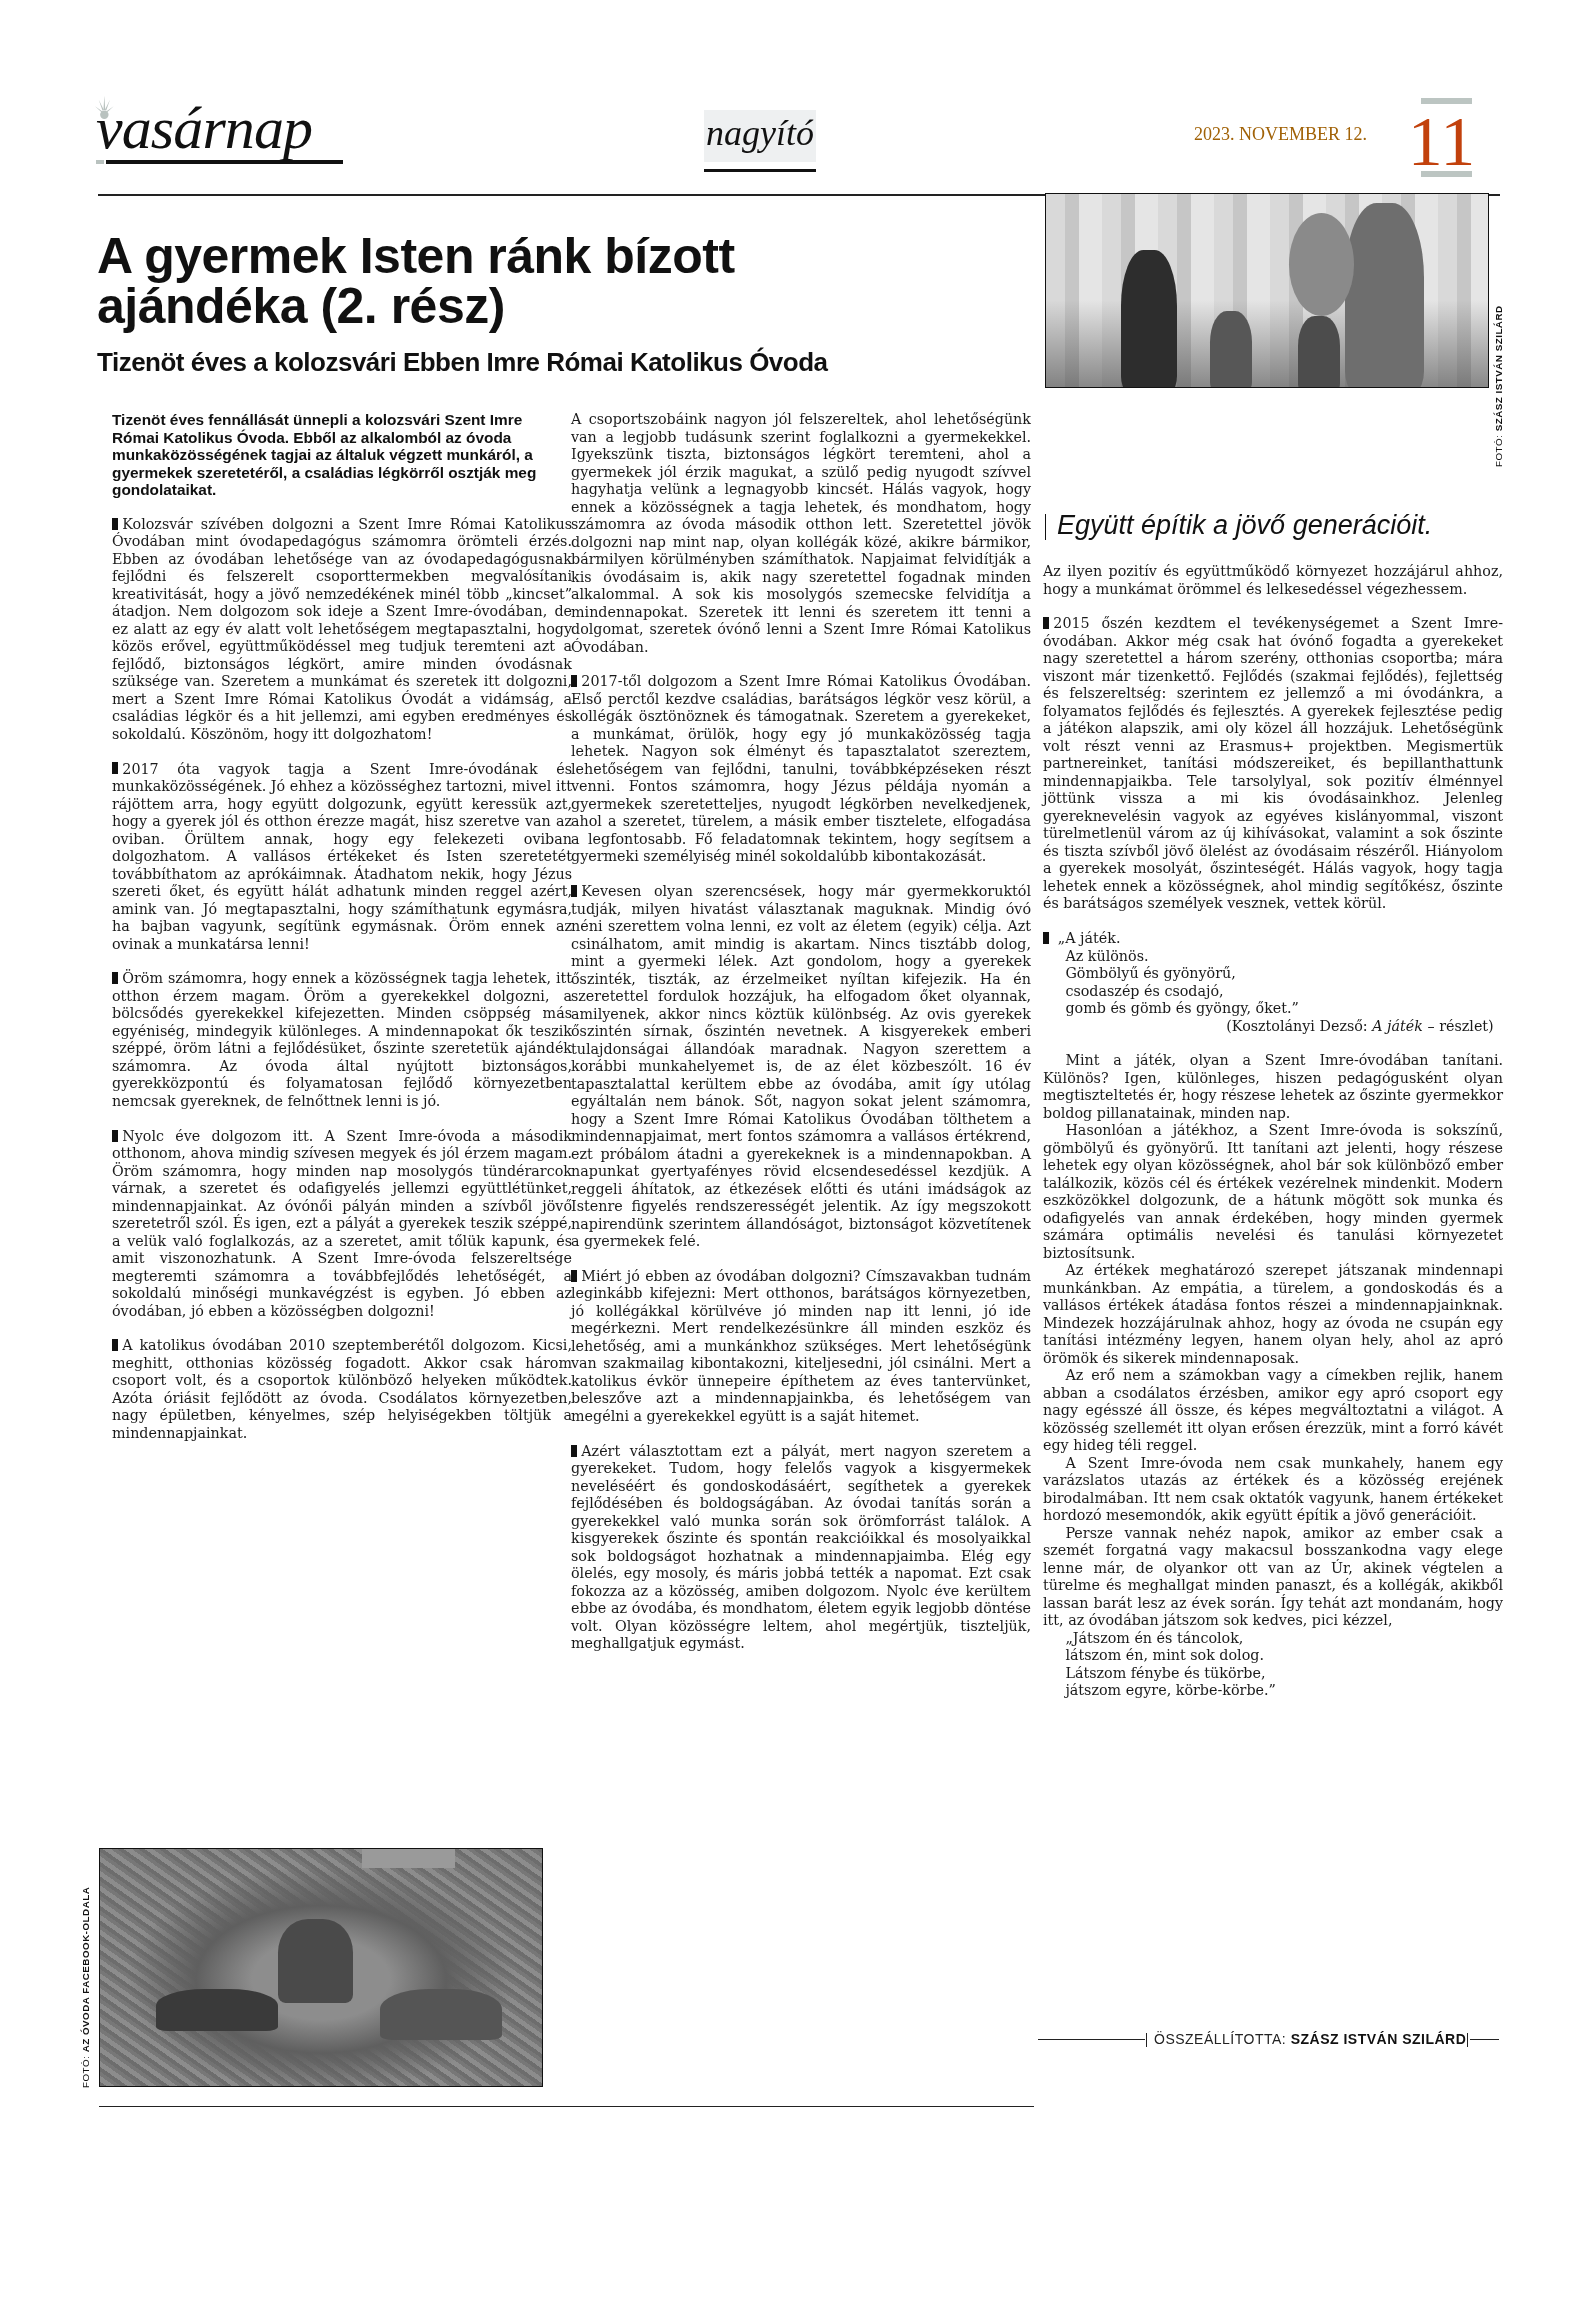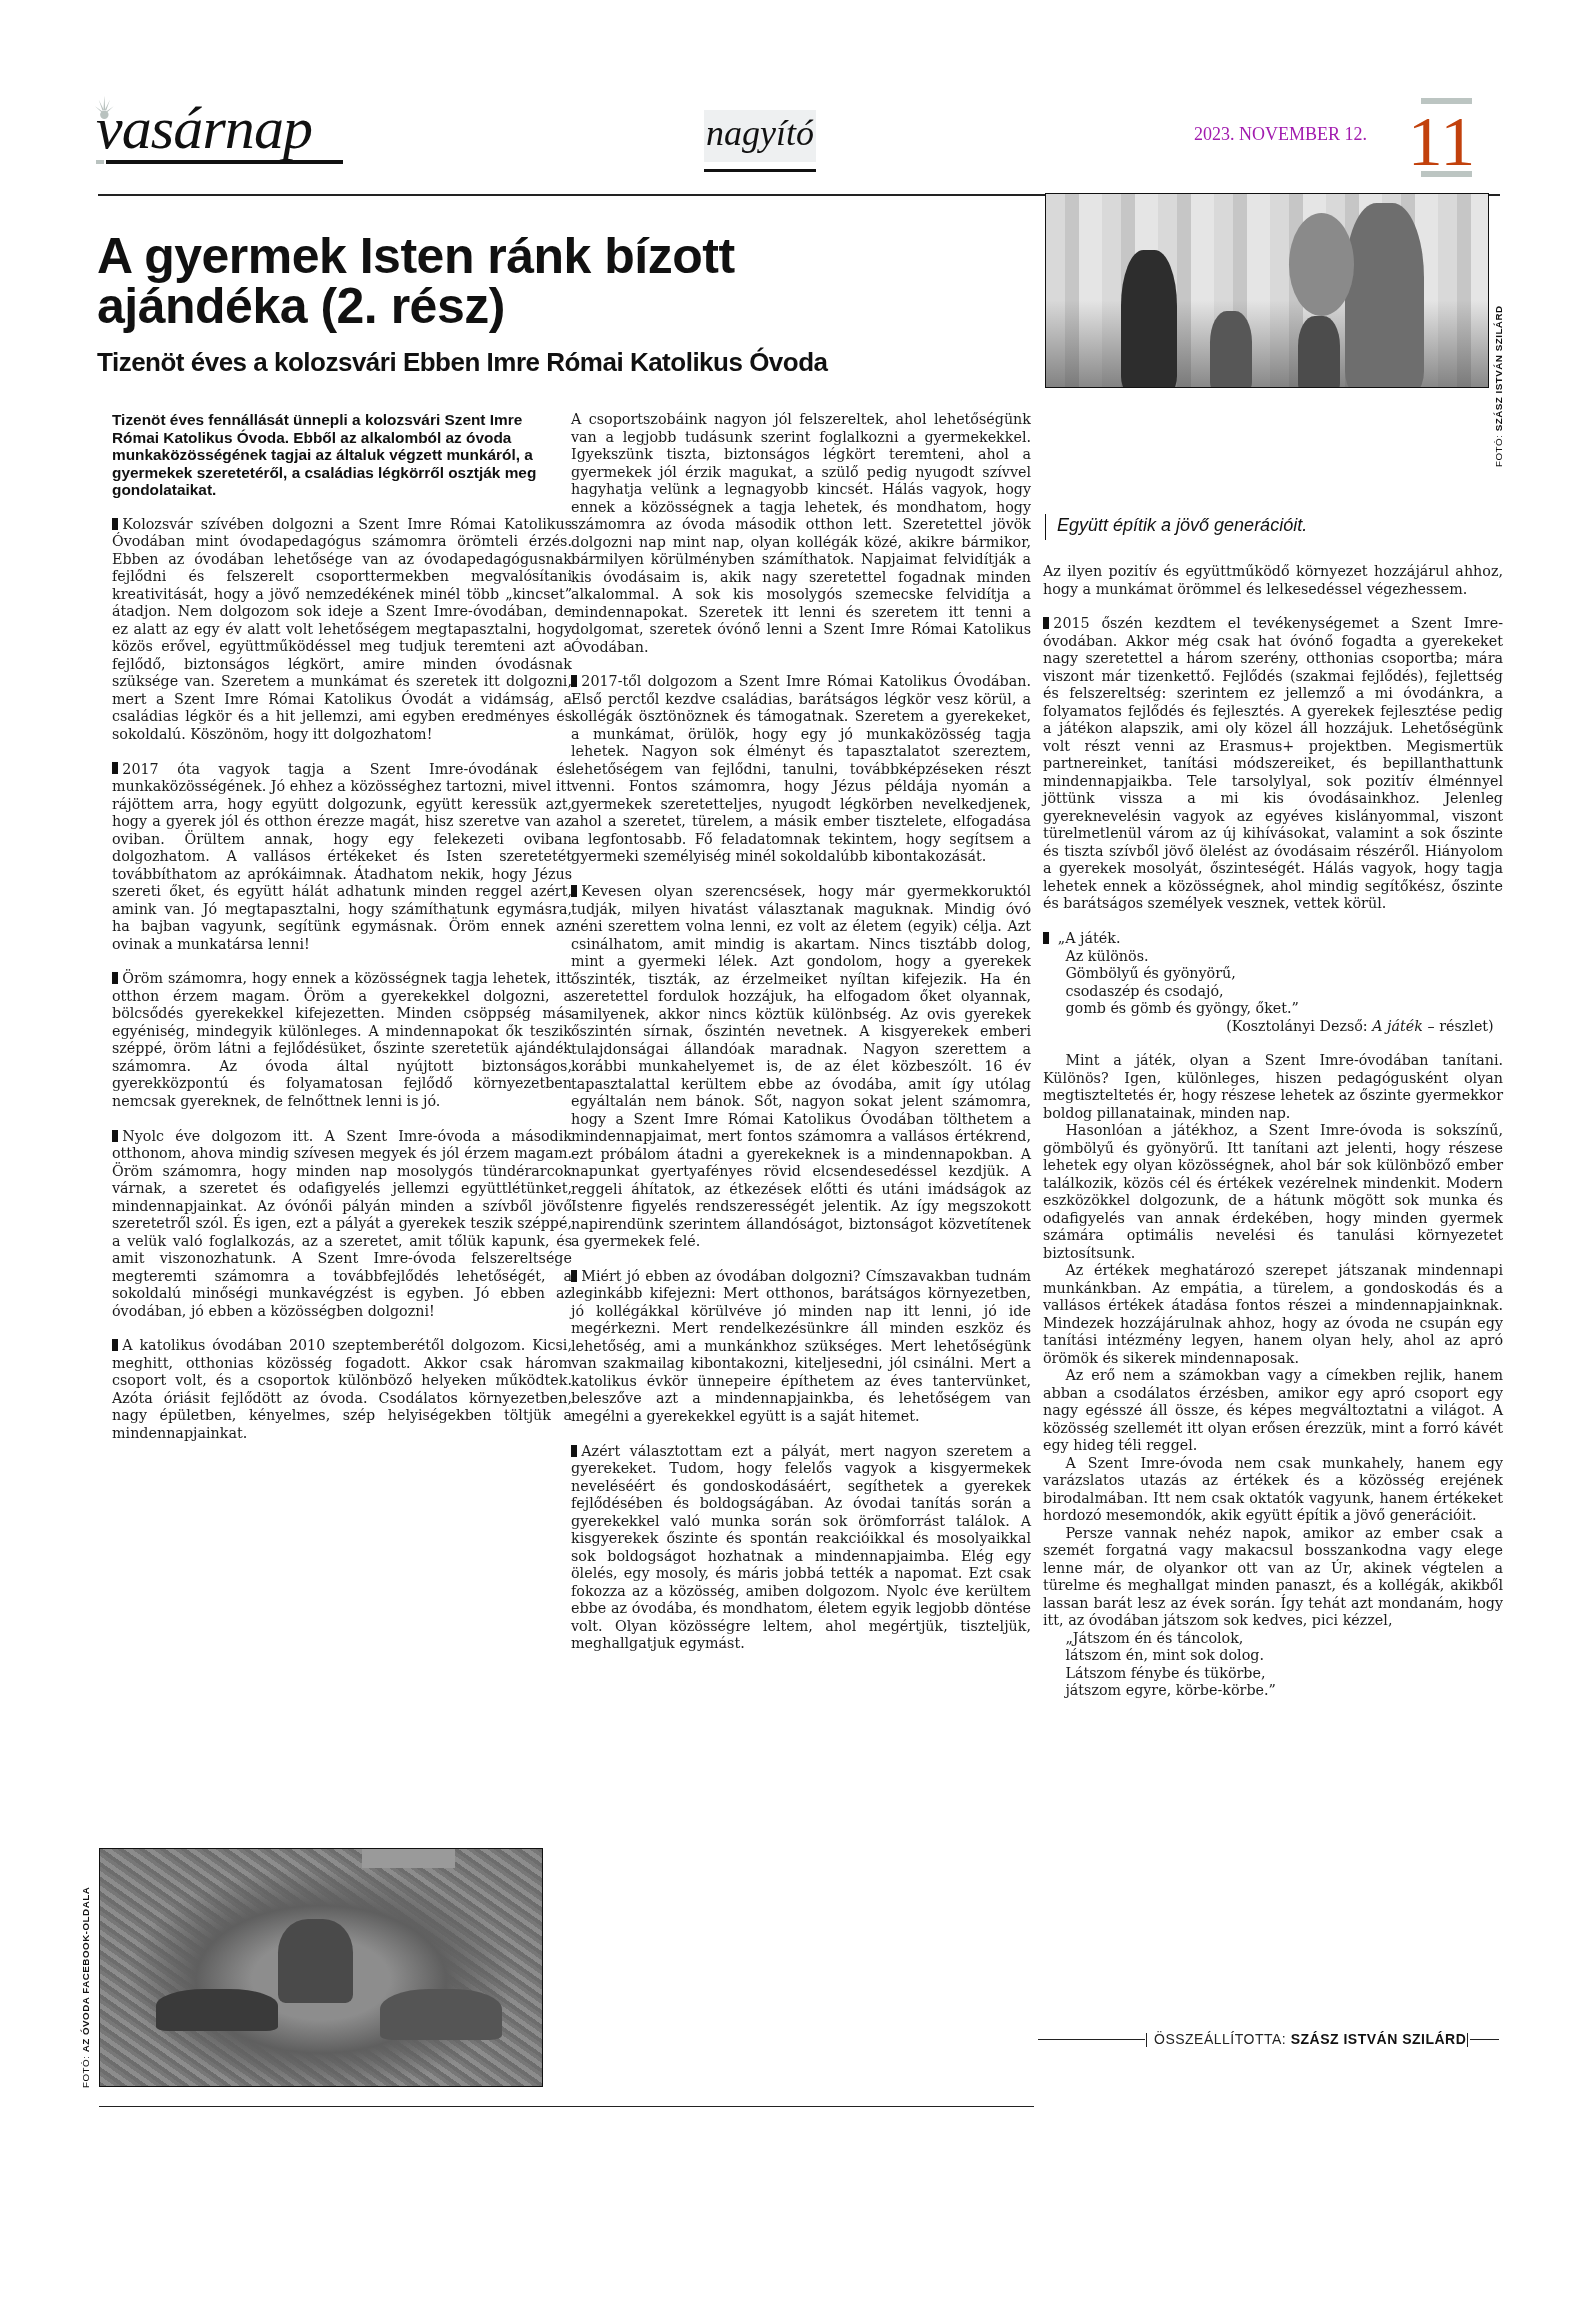--- a/index.html
+++ b/index.html
@@ -10,21 +10,21 @@
   .masthead { left:96px; top:100px; width:252px; height:65px; }
   .masthead-logo { font-family:"Liberation Serif", serif; font-style:italic; font-size:60px; line-height:56px; letter-spacing:-0.9px; color:#111; position:absolute; left:0; top:0; }
   .masthead-sun { position:absolute; left:-0.9px; top:-3.7px; width:18.7px; height:23.4px; }
   .masthead-underline { position:absolute; left:10.3px; top:60px; width:237px; height:3.7px; background:#111; }
   .masthead-underline-grey { position:absolute; left:0; top:60px; width:7.5px; height:3.7px; background:#b9c2bf; }
 
   .section-tag { left:704px; top:110px; width:112px; height:52px; background:#eef0f1; text-align:center; }
   .section-tag span { font-family:"Liberation Serif", serif; font-style:italic; font-weight:normal; font-size:36px; line-height:47px; color:#111; }
   .section-underline { left:704px; top:169px; width:112px; height:3.3px; background:#111; }
 
-  .issue-date { left:1194px; top:124px; font-family:"Liberation Serif", serif; font-size:18px; letter-spacing:0px; color:#a21caf; }
+  .issue-date { left:1194px; top:124px; font-family:"Liberation Serif", serif; font-size:18px; letter-spacing:0px; color:#a16207; }
   .page-number { left:1404px; top:107px; width:75px; text-align:center; font-family:"Liberation Serif", serif; font-size:70px; line-height:70px; color:#c2410c; }
   .page-number-bar-top { left:1421px; top:98px; width:51px; height:5.6px; background:#bcc5c2; }
   .page-number-bar-bottom { left:1421px; top:171px; width:51px; height:5.6px; background:#bcc5c2; }
 
   .header-rule { left:98px; top:194px; width:1402px; height:2.3px; background:#222; }
 
   
   .title { left:97px; top:231px; width:795px; font-family:"Liberation Sans", sans-serif; font-weight:bold; font-size:50px; line-height:50px; letter-spacing:-0.5px; color:#111; }
   .subtitle { left:97px; top:346px; width:911px; font-family:"Liberation Sans", sans-serif; font-weight:bold; font-size:26px; line-height:33px; letter-spacing:-0.5px; color:#111; }
 
@@ -56,21 +56,21 @@
       radial-gradient(ellipse at 50% 55%, #8d8d8d 0 22%, #5f5f5f 40%, rgba(0,0,0,0) 62%),
       repeating-linear-gradient(35deg, #6d6d6d 0 3.7px, #8c8c8c 3.7px 8.4px, #777 8.4px 12px),
       #7a7a7a; }
   .figure { position:absolute; background:#333; border-radius:40% 40% 10% 10%; }
   .credit { position:absolute; font-family:"Liberation Sans", sans-serif; font-size:9.8px; letter-spacing:0.5px; color:#111; transform:rotate(-90deg); transform-origin:left top; white-space:nowrap; }
   .credit b { font-weight:bold; }
   .credit-1 { left:1493px; top:467px; }
   .credit-2 { left:80px; top:2088px; }
 
   .caption-bar { left:1045px; top:514px; width:1.4px; height:26px; background:#111; }
-  .caption { left:1057px; top:510px; font-family:"Liberation Sans", sans-serif; font-style:italic; font-size:18px; line-height:30px; color:#111; }
+  .caption { left:1057px; top:510px; font-family:"Liberation Sans", sans-serif; font-style:italic; font-size:27px; line-height:30px; color:#111; }
 
   
   .col-bottom-rule-1 { left:99px; top:2106px; width:935px; height:1.4px; background:#222; }
   .footer-line-left { left:1038px; top:2039px; width:107px; height:1.4px; background:#222; }
   .footer-tick-left { left:1146px; top:2033px; width:1.4px; height:14px; background:#222; }
   .footer-credit { left:1154px; top:2030px; font-family:"Liberation Sans", sans-serif; font-size:14px; line-height:18.7px; letter-spacing:0.5px; color:#222; white-space:nowrap; }
   .footer-credit b { font-weight:bold; color:#111; letter-spacing:0.5px; }
   .footer-tick-right { left:1467px; top:2033px; width:1.4px; height:14px; background:#222; }
   .footer-line-right { left:1470px; top:2039px; width:29px; height:1.4px; background:#222; }
 </style>

